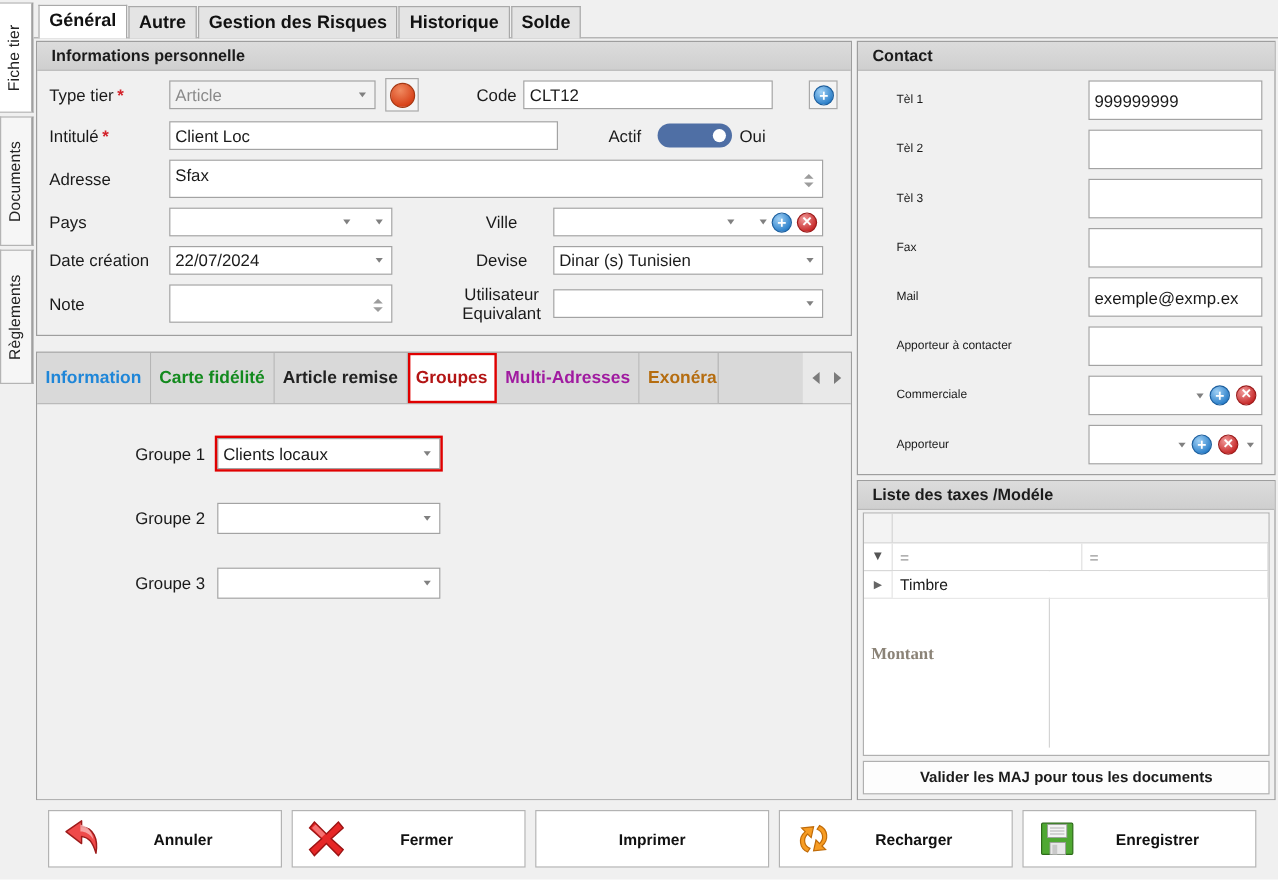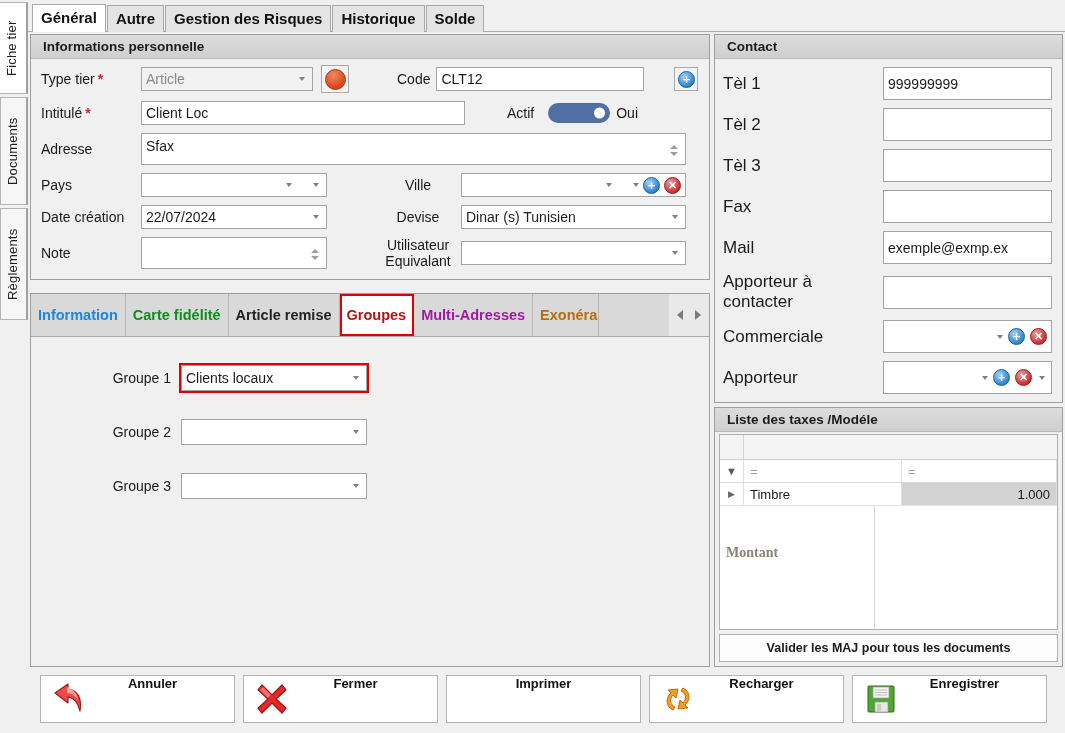--- a/index.html
+++ b/index.html
@@ -318,21 +318,21 @@
     padding: 0 4px; box-sizing: border-box;
     font-size: 14px;
   }
   .gsel.hi {
     outline: 2px solid #e00000;
     outline-offset: 0px;
   }
 
   
   .crow { display: flex; align-items: center; margin-bottom: 8px; }
-  .clbl { width: 160px; font-size: 17px; }
+  .clbl { width: 160px; font-size: 10px; margin-left: 24px; }
   .cfld {
     flex: 1 1 auto; height: 33px;
     border: 1px solid #a3a3a3; background: #fff;
     display: flex; align-items: center; padding: 0 4px;
     font-size: 14px; box-sizing: border-box;
   }
 
   
   .grid-wrap {
     flex: 1 1 auto;
@@ -403,21 +403,21 @@
     gap: 8px;
     padding: 6px 18px 8px 12px;
     box-sizing: border-box;
     background: #f0f0f0;
   }
   .abtn {
     flex: 1 1 0;
     height: 48px;
     border: 1px solid #b3b3b3;
     background: #ffffff;
-    display: flex; 
+    display: flex; align-items: center;
     cursor: pointer;
     position: relative;
     box-sizing: border-box;
   }
   .abtn .ico { width: 56px; flex: 0 0 56px; display:flex; align-items:center; justify-content:center; }
   .abtn .txt {
     flex: 1 1 auto; text-align: center;
     font-weight: bold; font-size: 13px; color: #111;
     padding-right: 26px;
   }
@@ -683,21 +683,20 @@
             <div class="grid-filter">
               <div class="gf ind">
                   <span class="funnel">▼</span>
                 </div>
               <div class="gf c1">=</div>
               <div class="gf c2">=</div>
             </div>
             <div class="grid-row">
               <div class="gc ind">▶</div>
               <div class="gc c1">Timbre</div>
-              <div class="gc c2">1.000</div>
             </div>
           </div>
 
           <div class="majbtn">Valider les MAJ pour tous les documents</div>
         </div>
       </div>
     </div>
 
     <div class="actionbar">
 

